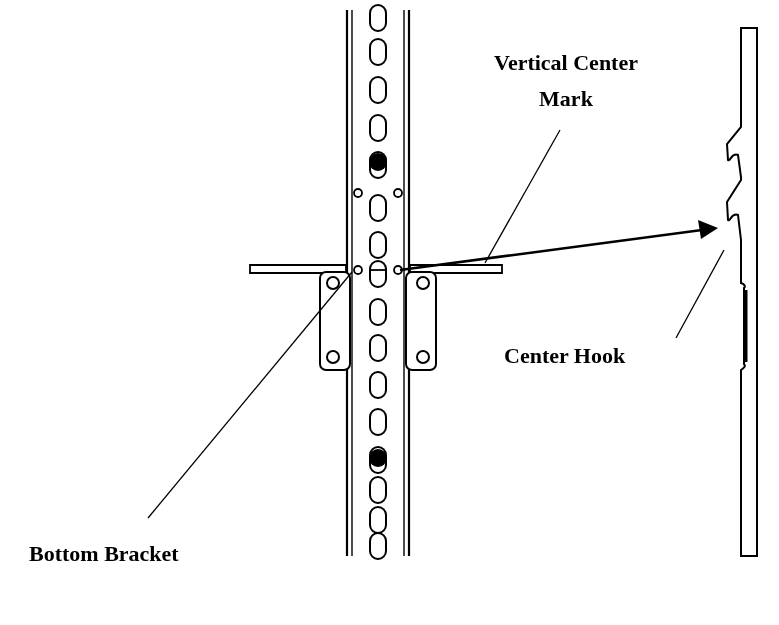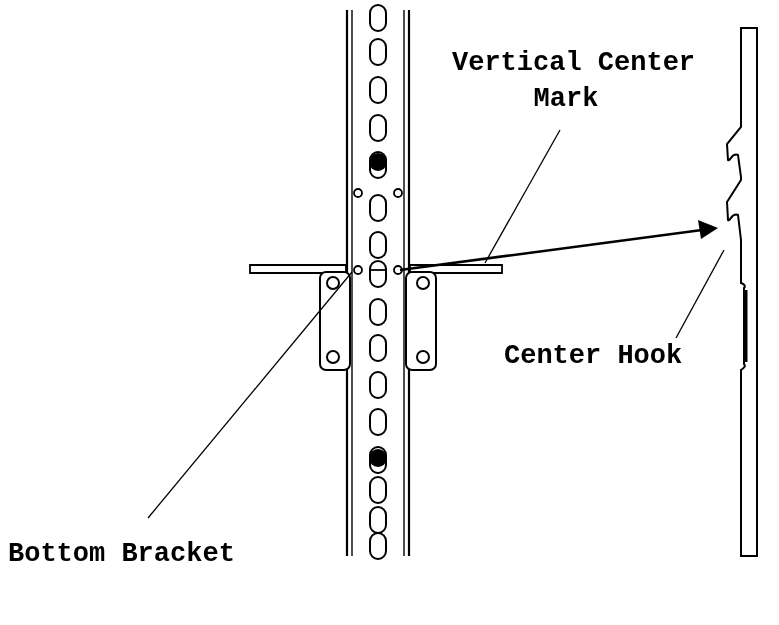--- a/index.html
+++ b/index.html
@@ -1,29 +1,29 @@
 <!DOCTYPE html>
 <html><head>
   <meta charset="utf-8">
   <style>
     html, body { margin: 0; padding: 0; background: #ffffff; }
     body { width: 779px; height: 625px; position: relative; overflow: hidden; font-family: "Liberation Sans", "DejaVu Sans", sans-serif; }
     svg#diagram { position: absolute; left: 0; top: 0; }
     .label {
       position: absolute;
-      font-family: Liberation Mono, monospace;
+      font-family: Liberation Serif, serif;
       font-weight: bold;
-      font-size: 27px;
+      font-size: 22px;
       color: #000;
       line-height: 36px;
       white-space: nowrap;
     }
     #label-vcm { left: 452px; top: 45px; text-align: center; width: 228px; }
     #label-hook { left: 504px; top: 338px; }
-    #label-bbcm { left: 8px; top: 536px; }
+    #label-bbcm { left: 29px; top: 536px; }
   </style>
 </head>
 <body>
 
 <svg id="diagram" width="779" height="625" viewBox="0 0 779 625" xmlns="http://www.w3.org/2000/svg">
 
   <g stroke="#000" fill="none">
     <line x1="347" y1="10" x2="347" y2="556" stroke-width="2.2"></line>
     <line x1="352" y1="10" x2="352" y2="556" stroke-width="1.4"></line>
     <line x1="404" y1="10" x2="404" y2="556" stroke-width="1.4"></line>

